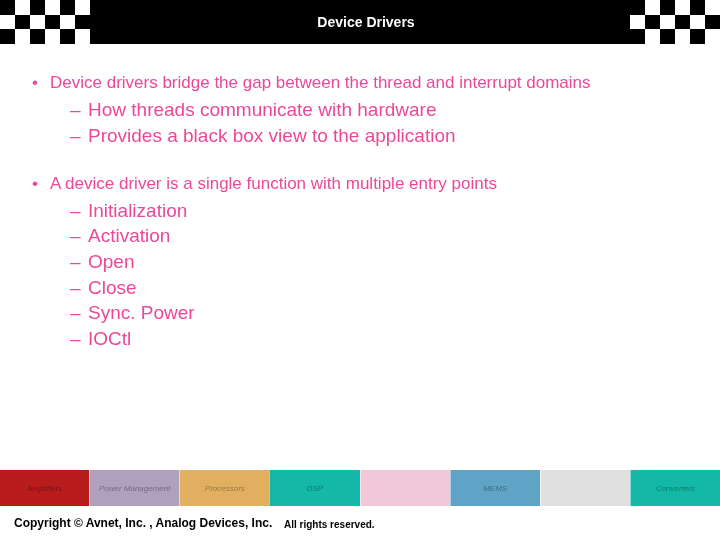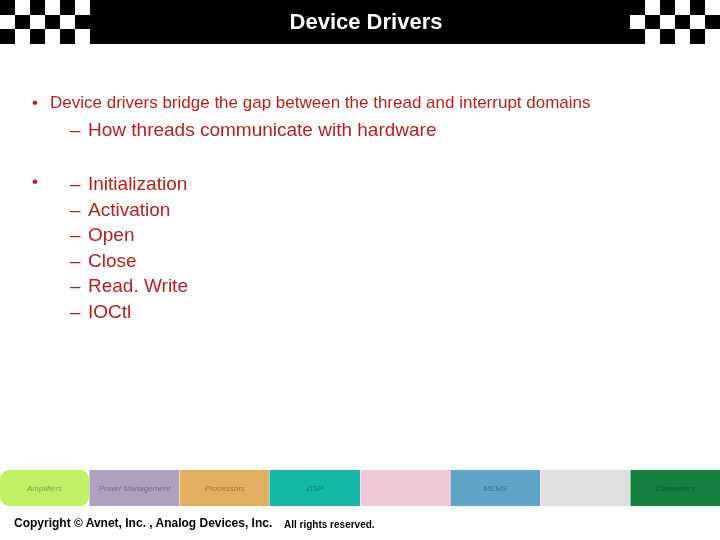--- a/index.html
+++ b/index.html
@@ -5,22 +5,22 @@
   * { box-sizing: border-box; margin: 0; padding: 0; }
   html, body { width: 720px; height: 540px; font-family: Arial, Helvetica, sans-serif; background: #fff; overflow: hidden; }
   .slide { width: 720px; height: 540px; position: relative; background: #fff; }
   .header { width: 100%; height: 44px; display: flex; align-items: stretch; }
   .checker { width: 90px; height: 44px; background: #fff; display: flex; flex-direction: column; }
   .checker-row { flex: 1; display: flex; }
   .sq { flex: 1; }
   .sq.b { background: #000; }
   .sq.w { background: #fff; }
   .title-bar { flex: 1; background: #000; display: flex; align-items: center; justify-content: center; }
-  .title { color: #fff; font-weight: bold; font-size: 22px; padding-left: 12px; }
-  .body { padding: 28px 30px 0 30px; color: #b91c1c; margin-top: 20px; }
+  .title { color: #fff; font-weight: bold; font-size: 14px; padding-left: 12px; }
+  .body { padding: 28px 30px 0 30px; color: #ec4899; }
   .bul1 { list-style: none; }
   .bul1 > li { font-size: 17px; line-height: 1.25; position: relative; padding-left: 20px; margin-bottom: 6px; }
   .bul1 > li::before { content: "•"; position: absolute; left: 2px; top: 0; font-size: 17px; }
   .bul2 { list-style: none; margin-top: 4px; margin-left: 20px; }
   .bul2 > li { font-size: 19px; line-height: 1.35; position: relative; padding-left: 18px; }
   .bul2 > li::before { content: "–"; position: absolute; left: 0; top: 0; }
   .gap { height: 18px; }
   .footer-band { position: absolute; left: 0; bottom: 34px; width: 100%; height: 36px; }
   .band-row { display: flex; width: 100%; height: 100%; }
   .seg { flex: 1; display: flex; align-items: center; justify-content: center; font-size: 8px; color: rgba(0,0,0,0.35); font-style: italic; border-left: 1px solid rgba(255,255,255,0.5); }
@@ -90,62 +90,64 @@
         </div>
     </div>
   </div>
 
   <div class="body">
     <ul class="bul1">
       <li>
         <span>Device drivers bridge the gap between the thread and interrupt domains</span>
         <ul class="bul2">
           <li>How  threads communicate with hardware</li>
+          <li>Provides a black box view to the application</li>
         </ul>
       </li>
     </ul>
     <div class="gap"></div>
     <ul class="bul1">
       <li>
+        <span>A device driver is a single function with multiple entry points</span>
         <ul class="bul2">
           <li>Initialization</li>
           <li>Activation</li>
           <li>Open</li>
           <li>Close</li>
-          <li>Read. Write</li>
+          <li>Sync. Power</li>
           <li>IOCtl</li>
         </ul>
       </li>
     </ul>
   </div>
 
   <div class="footer-band">
     <div class="band-row">
-      <div class="seg" style="background:#bef264;border-radius:9px;">
+      <div class="seg" style="background:#b91c1c;">
           <span>Amplifiers</span>
         </div>
       <div class="seg" style="background:#b0a0c0;">
           <span>Power Management</span>
         </div>
       <div class="seg" style="background:#e0b060;">
           <span>Processors</span>
         </div>
       <div class="seg" style="background:#14b8a6;">
           <span>DSP</span>
         </div>
       <div class="seg" style="background:#f0c8d8;">
           <span></span>
         </div>
       <div class="seg" style="background:#5fa3c7;">
           <span>MEMS</span>
         </div>
       <div class="seg" style="background:#e0e0e0;">
           <span></span>
         </div>
-      <div class="seg" style="background:#15803d;">
+      <div class="seg" style="background:#14b8a6;">
           <span>Converters</span>
         </div>
     </div>
   </div>
 
   <div class="copyright">Copyright © Avnet, Inc. , Analog Devices, Inc.</div>
   <div class="rights">All rights reserved.</div>
 
 </div>
 

